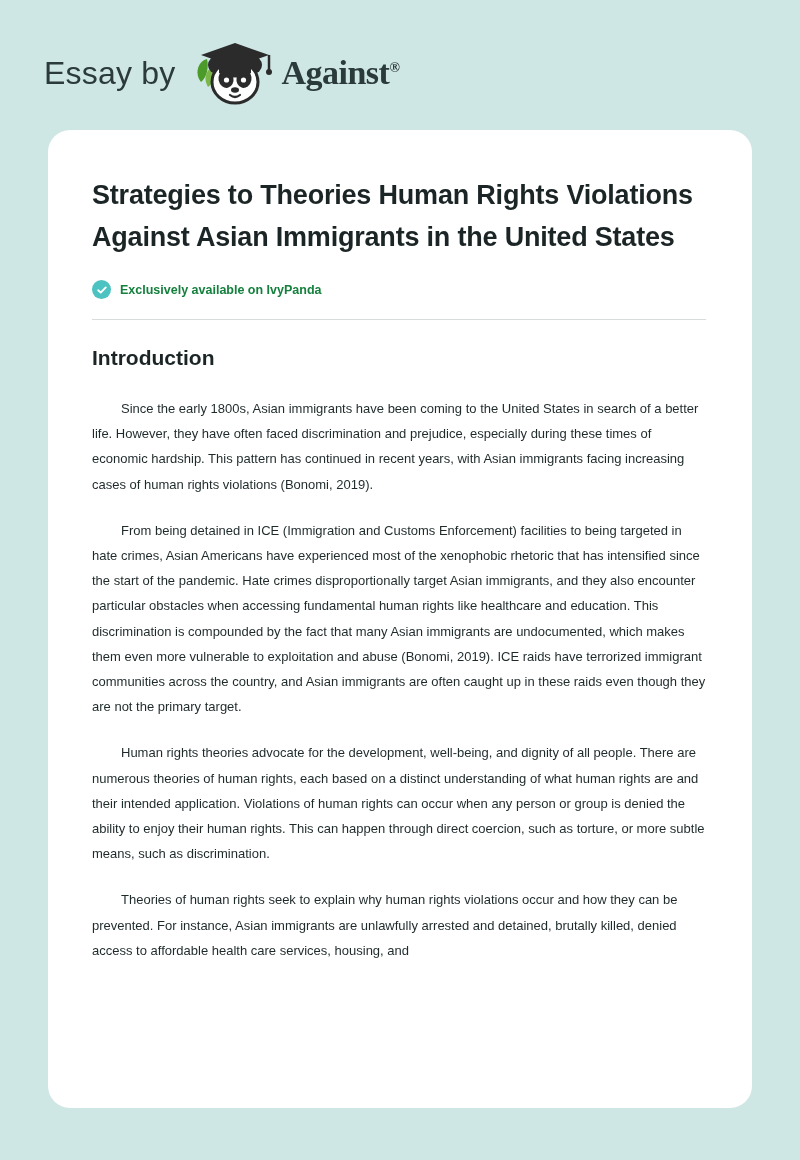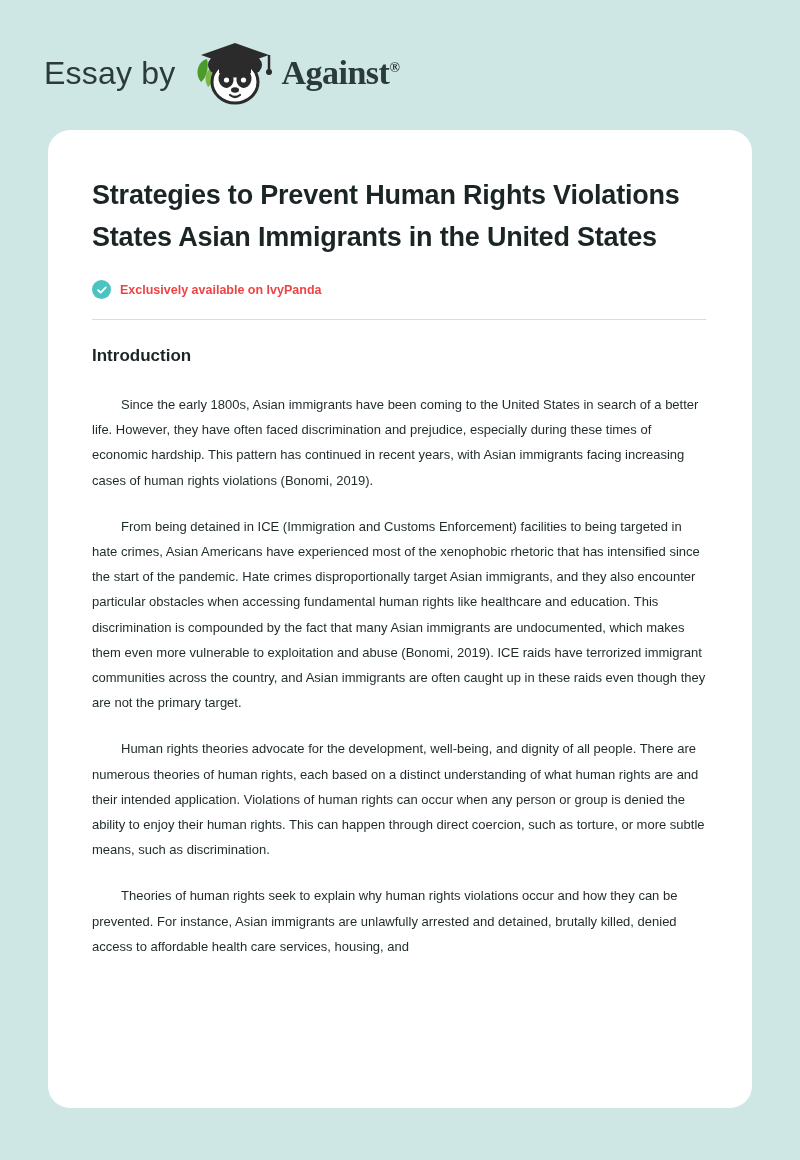--- a/index.html
+++ b/index.html
@@ -95,31 +95,31 @@
     display: inline-flex;
     align-items: center;
     justify-content: center;
     margin-right: 9px;
     flex: none;
   }
   .badge-check svg { display: block; }
   .badge-text {
     font-size: 12.5px;
     font-weight: bold;
-    color: #ef4444;
+    color: #15803d;
   }
 
   .divider {
     height: 1px;
     background: #d8dcdc;
     margin: 0 0 26px 0;
   }
 
   .section-heading {
-    font-size: 17px;
+    font-size: 21px;
     font-weight: bold;
     color: #1c2526;
     margin: 0 0 26px 0;
   }
 
   .para {
     font-size: 13px;
     line-height: 25.2px;
     color: #1f2a2b;
     margin: 0 0 21px 0;
@@ -160,21 +160,21 @@
           <path d="M80 20 L80 35" stroke="#2b2b2b" stroke-width="2.5"></path>
           <circle cx="80" cy="37" r="3" fill="#2b2b2b"></circle>
         </svg>
       </span>
       <span class="brand-text"><span>Against</span><span class="brand-reg">®</span></span>
     </div>
   </div>
 
   <div class="card">
 
-    <h1 class="doc-title">Strategies to Prevent Human Rights Violations States Asian Immigrants in the United States</h1>
+    <h1 class="doc-title">Strategies to Theories Human Rights Violations Against Asian Immigrants in the United States</h1>
 
     <div class="badge-row">
       <span class="badge-check">
         <svg width="12" height="12" viewBox="0 0 12 12" xmlns="http://www.w3.org/2000/svg">
           <path d="M2.2 6.2 L4.7 8.6 L9.8 3.4" stroke="#ffffff" stroke-width="1.9" fill="none" stroke-linecap="round" stroke-linejoin="round"></path>
         </svg>
       </span>
       <span class="badge-text">Exclusively available on IvyPanda</span>
     </div>
 

